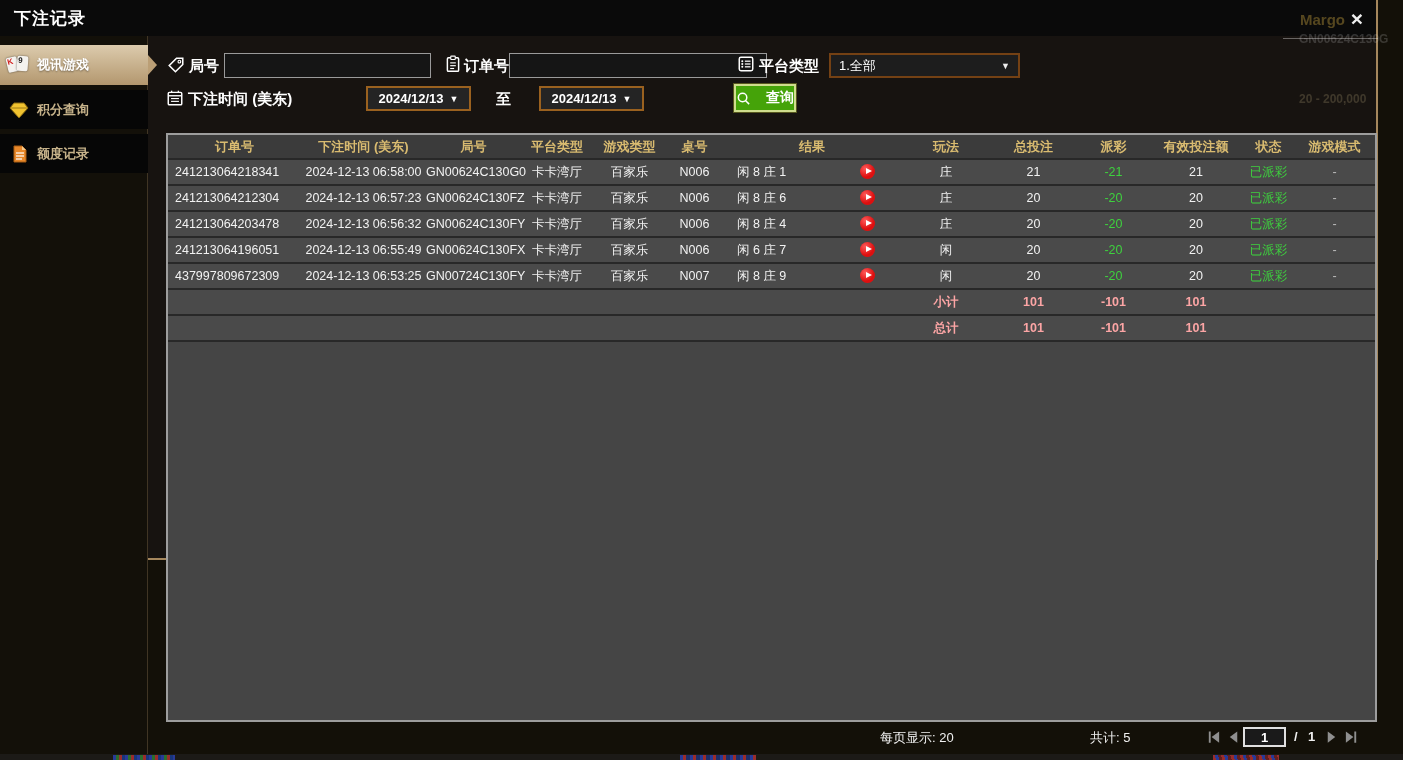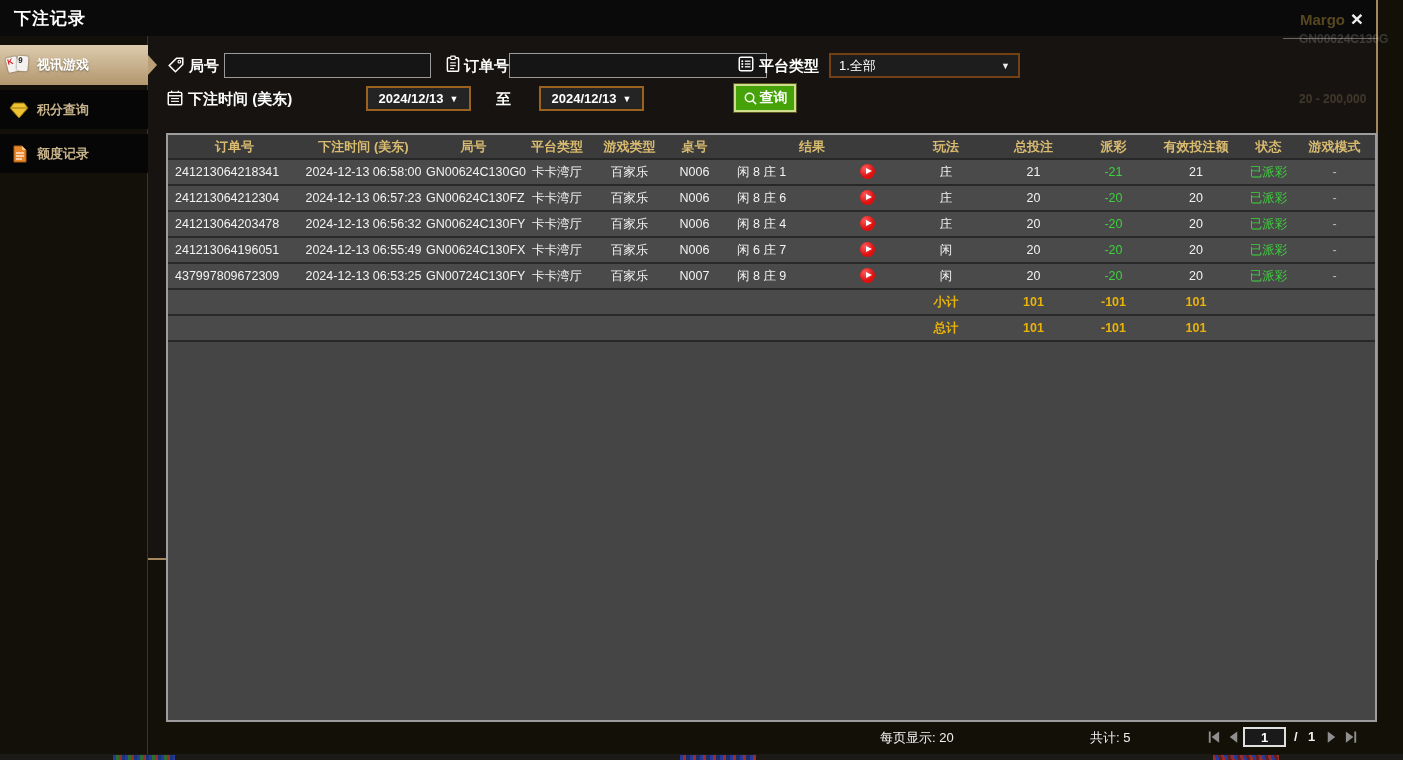--- a/index.html
+++ b/index.html
@@ -66,40 +66,40 @@
     color:#eee; font-size:13px; padding:0 6px; outline:none; }
   .datebox { position:absolute; height:25px; background:#242424; border:2px solid #9a611f; color:#fff;
     font-size:13px; font-weight:bold; display:flex; align-items:center; justify-content:center; gap:6px; cursor:pointer; }
   .datebox .dd-arrow { font-size:9px; }
   #platform-select { position:absolute; left:829px; top:53px; width:191px; height:25px; background:#1d1d1d;
     border:2px solid #744114; color:#fff; font-size:13px; display:flex; align-items:center; cursor:pointer; }
   #platform-select .sel-text { margin-left:8px; }
   #platform-select .dd-arrow { margin-left:auto; margin-right:8px; font-size:9px; color:#eee; }
   #search-btn { position:absolute; left:734px; top:84px; width:62px; height:28px; background:#45a309;
     border:2px solid #cfdd8e; outline:1px solid #57571f; color:#fff; font-size:14px; font-weight:bold;
-    display:flex; align-items:center; justify-content:center; gap:2px; cursor:pointer; }
+    display:flex; align-items:center; justify-content:space-between; gap:2px; cursor:pointer; }
 
   
   #table-box { position:absolute; left:166px; top:133px; width:1211px; height:589px;
     background:#454545; border:2px solid #9d9d9d; overflow:hidden; }
   .trow, #table-header-row { display:grid;
     grid-template-columns:133px 125px 95px 72px 73px 57px 178px 90px 85px 75px 90px 55px 77px;
     align-items:center; height:26px; border-bottom:2px solid #282828; background:#4a4a4a; }
   #table-header-row { background:#3b3b3b; height:25px; }
   .th { color:#d9bb70; font-size:13px; font-weight:bold; text-align:center; }
   .td { color:#f2f2f2; font-size:12.5px; text-align:center; white-space:nowrap; }
   .f-order_id { text-align:left; padding-left:7px; }
   .f-result { position:relative; text-align:left; padding-left:14px; }
   .f-payout, .f-status { color:#3ed13e; }
   .f-mode { color:#bbbbbb; }
   .play-icon { position:absolute; right:26px; top:50%; width:15px; height:15px; margin-top:-8px;
     background:radial-gradient(circle at 35% 30%, #ff5a5a, #dd0f0f 60%); border-radius:50%; cursor:pointer; }
   .play-icon::after { content:""; position:absolute; left:6px; top:4px;
     border-left:6px solid #fff; border-top:3.5px solid transparent; border-bottom:3.5px solid transparent; }
-  .sumrow .td { color:#eab308; font-weight:bold; }
+  .sumrow .td { color:#fca5a5; font-weight:bold; }
 
   
   #pagebar { position:absolute; left:0; top:722px; width:1378px; height:30px;border-radius:15px; }
   .pb-item { position:absolute; color:#f0f0f0; font-size:13px; top:7px; }
   #per-page { left:880px; }
   #total-count { left:1090px; }
   .nav-ic { position:absolute; top:8px; width:15px; height:14px; cursor:pointer; }
   #nav-first { left:1206px; } #nav-prev { left:1226px; }
   #page-input { position:absolute; left:1243px; top:5px; width:43px; height:20px; background:#1a1a1a;
     border:2px solid #e0e0e0; color:#fff; font-size:13px; font-weight:bold; text-align:center; outline:none; }

